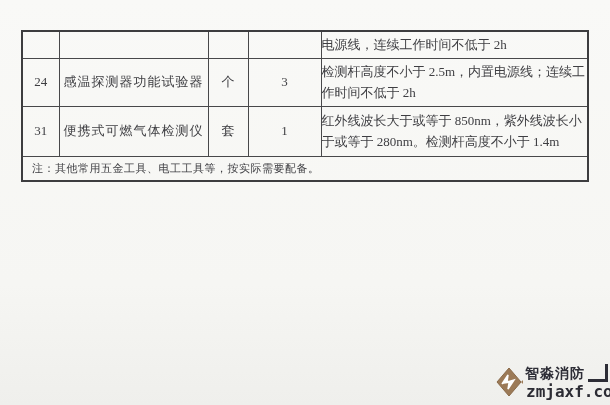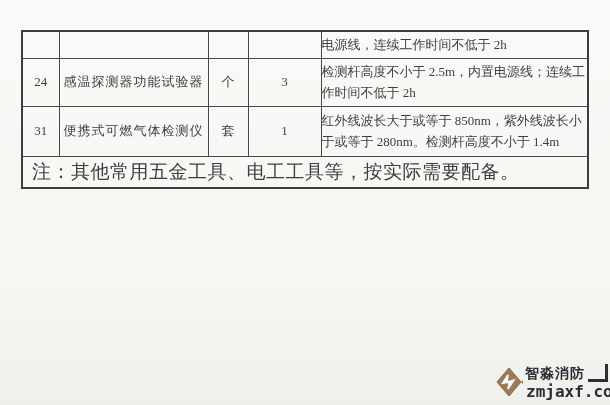--- a/index.html
+++ b/index.html
@@ -21,21 +21,21 @@
   table.equip td{
     border:1px solid #48484a;
     font-size:13px;color:#3e3e42;
     overflow:hidden;vertical-align:middle;
     padding:0;
   }
   td.num{text-align:center;font-size:14px;}
   td.name{text-align:center;padding:1px 4px;line-height:20px;letter-spacing:1px;}
   td.unit,td.qty{text-align:center;font-size:13px;}
   td.desc{text-align:left;padding:2px 8px;line-height:21px;}
-  tr.noterow td{padding:2px 9px;font-size:19px;letter-spacing:0.5px;}
+  tr.noterow td{padding:2px 9px;font-size:11px;letter-spacing:0.5px;}
   
   .logo{position:absolute;left:492px;top:363px;width:116px;height:40px;}
   .logo .mark{position:absolute;left:4px;top:3px;}
   .logo .brand{
     position:absolute;left:33px;top:2px;width:62px;
     font-size:14px;font-weight:bold;color:#2d2d36;letter-spacing:1px;
     font-family:"Liberation Sans","DejaVu Sans",sans-serif;white-space:nowrap;
   }
   .logo .domain{
     position:absolute;left:34px;top:19px;

